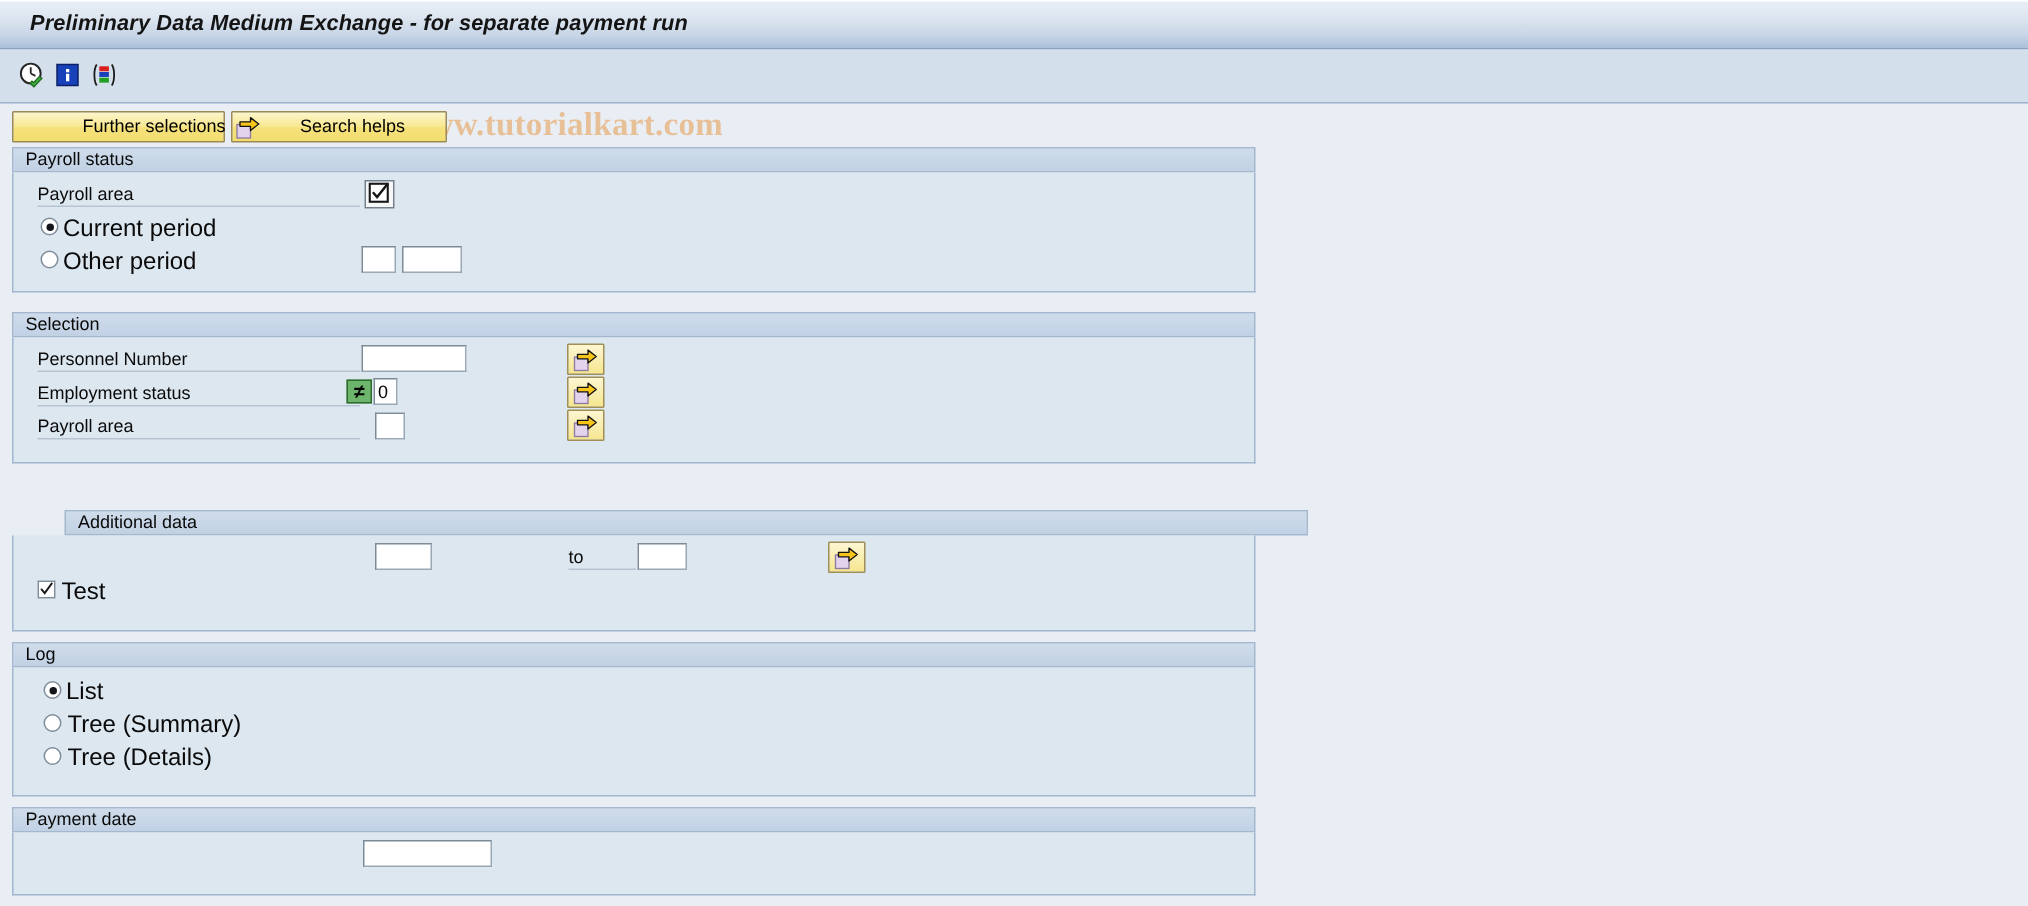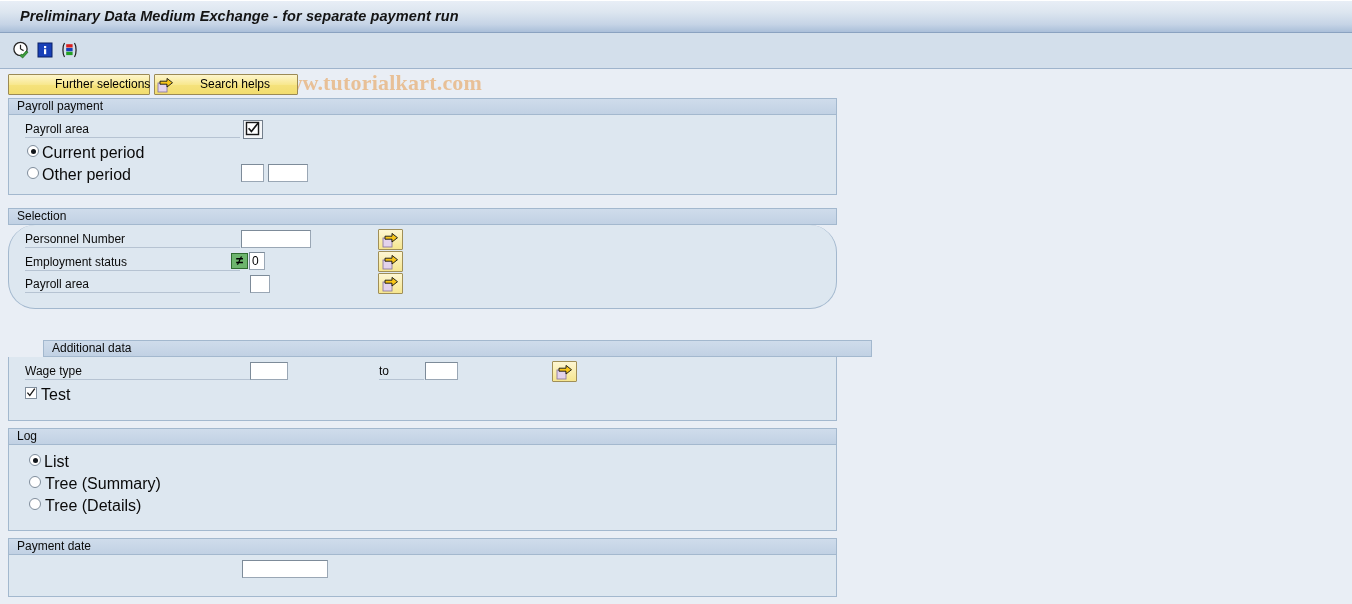--- a/index.html
+++ b/index.html
@@ -258,21 +258,21 @@
     <span class="arrow-ico">
       <svg width="17" height="17" viewBox="0 0 17 17">
         <rect x="1" y="7" width="9" height="9" fill="#e3d3ec" stroke="#8d7ba0" stroke-width="0.9"></rect>
         <path d="M3 5.2 L10 5.2 L10 2.4 L15.5 6.7 L10 11 L10 8.2 L3 8.2 Z" fill="#f7c51a" stroke="#121212" stroke-width="0.9" stroke-linejoin="round"></path>
       </svg>
     </span>
     <span>Search helps</span>
   </div>
 </div>
 
-<div class="group-header" style="top:98px;">Payroll payment</div>
+<div class="group-header" style="top:98px;">Payroll status</div>
 <div class="group" style="top:115px; height:80px;">
   <div class="fld-label" style="left:16px; top:7px; width:215px;">Payroll area</div>
 
   <div class="iconbtn chkbtn" style="left:234px; top:5px;">
     <svg width="18" height="17" viewBox="0 0 18 17">
       <rect x="2.5" y="1.5" width="12" height="12" fill="#ffffff" stroke="#171717" stroke-width="1.4"></rect>
       <path d="M4.6 7.2 L7.4 10.4 L14.6 1.4" fill="none" stroke="#171717" stroke-width="1.6"></path>
     </svg>
   </div>
 
@@ -280,21 +280,21 @@
   <div class="plain-label" style="left:33px; top:29px;">Current period</div>
 
   <div class="radio" style="left:18px; top:52px;"></div>
   <div class="plain-label" style="left:33px; top:51px;">Other period</div>
 
   <input class="inp" style="left: 232px; top: 49px; width: 23px;" value="">
   <input class="inp" style="left: 259px; top: 49px; width: 40px;" value="">
 </div>
 
 <div class="group-header" style="top:208px;">Selection</div>
-<div class="group" style="top:225px; height:84px;border-radius:27px;">
+<div class="group" style="top:225px; height:84px;">
 
   <div class="fld-label" style="left:16px; top:7px; width:215px;">Personnel Number</div>
   <input class="inp" style="left: 232px; top: 5px; width: 70px;" value="">
   <div class="iconbtn arrowbtn" style="left:369px; top:4px;">
     <span class="arrow-ico">
       <svg width="17" height="17" viewBox="0 0 17 17">
         <rect x="1" y="7" width="9" height="9" fill="#e3d3ec" stroke="#8d7ba0" stroke-width="0.9"></rect>
         <path d="M3 5.2 L10 5.2 L10 2.4 L15.5 6.7 L10 11 L10 8.2 L3 8.2 Z" fill="#f7c51a" stroke="#121212" stroke-width="0.9" stroke-linejoin="round"></path>
       </svg>
     </span>
@@ -319,21 +319,20 @@
       <svg width="17" height="17" viewBox="0 0 17 17">
         <rect x="1" y="7" width="9" height="9" fill="#e3d3ec" stroke="#8d7ba0" stroke-width="0.9"></rect>
         <path d="M3 5.2 L10 5.2 L10 2.4 L15.5 6.7 L10 11 L10 8.2 L3 8.2 Z" fill="#f7c51a" stroke="#121212" stroke-width="0.9" stroke-linejoin="round"></path>
       </svg>
     </span>
   </div>
 </div>
 
 <div class="group-header" style="top:340px;margin-left:35px;">Additional data</div>
 <div class="group" style="top:357px; height:64px;">
-  <div class="fld-label" style="left:16px; top:7px; width:225px;">Wage type</div>
   <input class="inp" style="left: 241px; top: 5px; width: 38px;" value="">
   <div class="fld-label" style="left:370px; top:7px; width:45px;">to</div>
   <input class="inp" style="left: 416px; top: 5px; width: 33px;" value="">
   <div class="iconbtn arrowbtn" style="left:543px; top:4px;">
     <span class="arrow-ico">
       <svg width="17" height="17" viewBox="0 0 17 17">
         <rect x="1" y="7" width="9" height="9" fill="#e3d3ec" stroke="#8d7ba0" stroke-width="0.9"></rect>
         <path d="M3 5.2 L10 5.2 L10 2.4 L15.5 6.7 L10 11 L10 8.2 L3 8.2 Z" fill="#f7c51a" stroke="#121212" stroke-width="0.9" stroke-linejoin="round"></path>
       </svg>
     </span>

